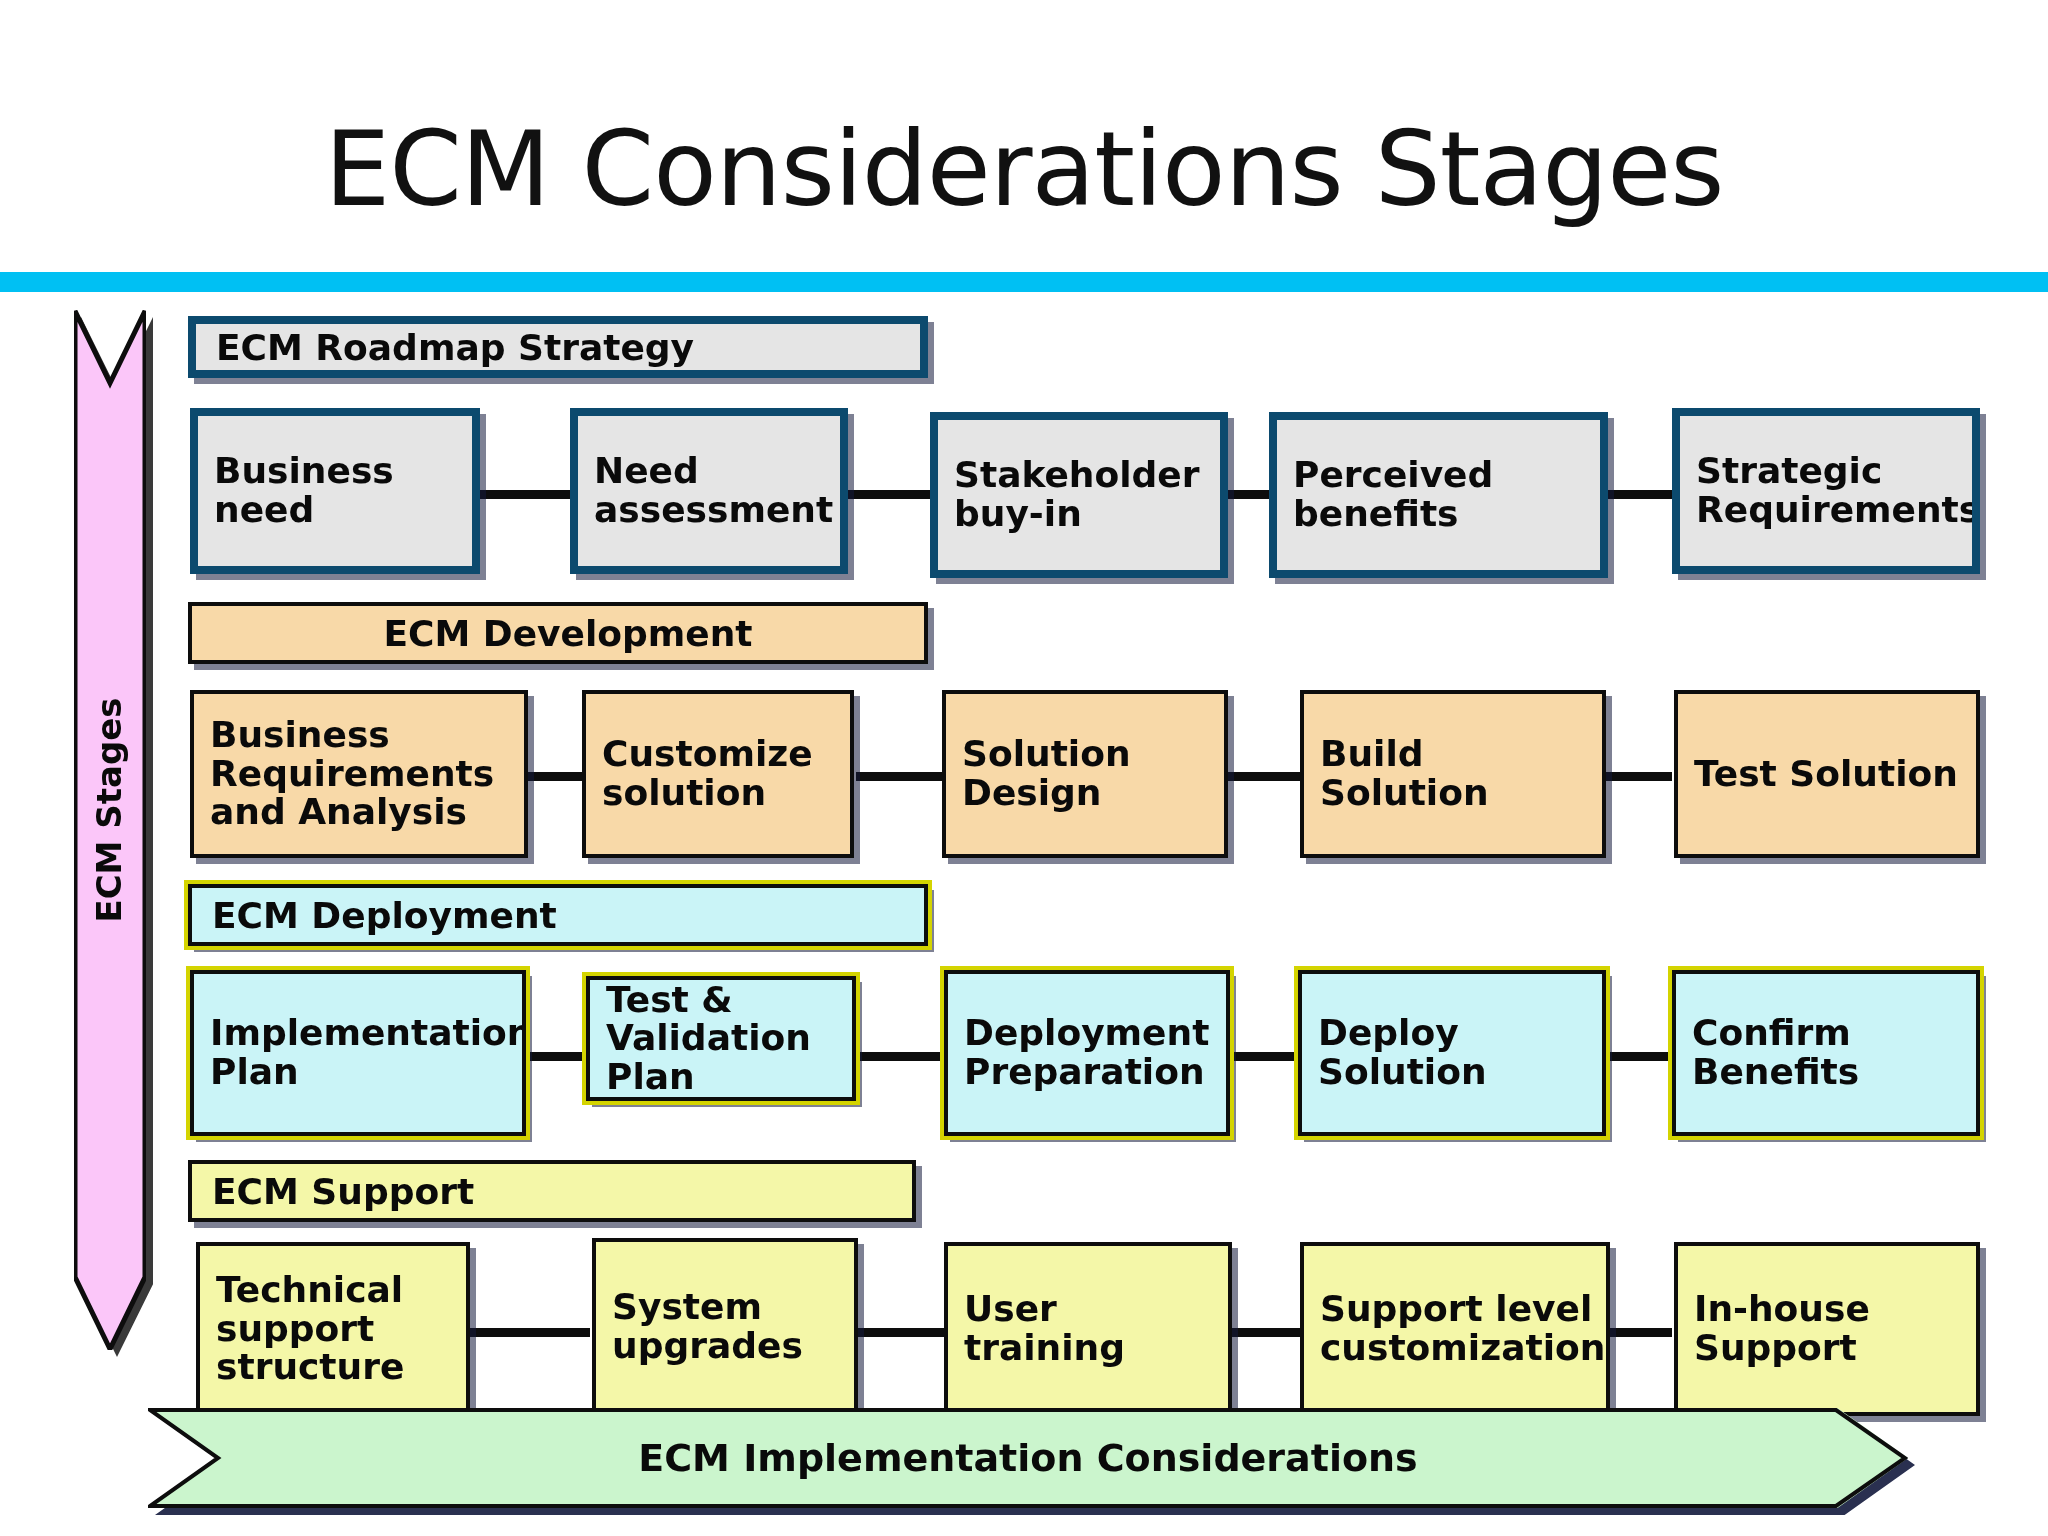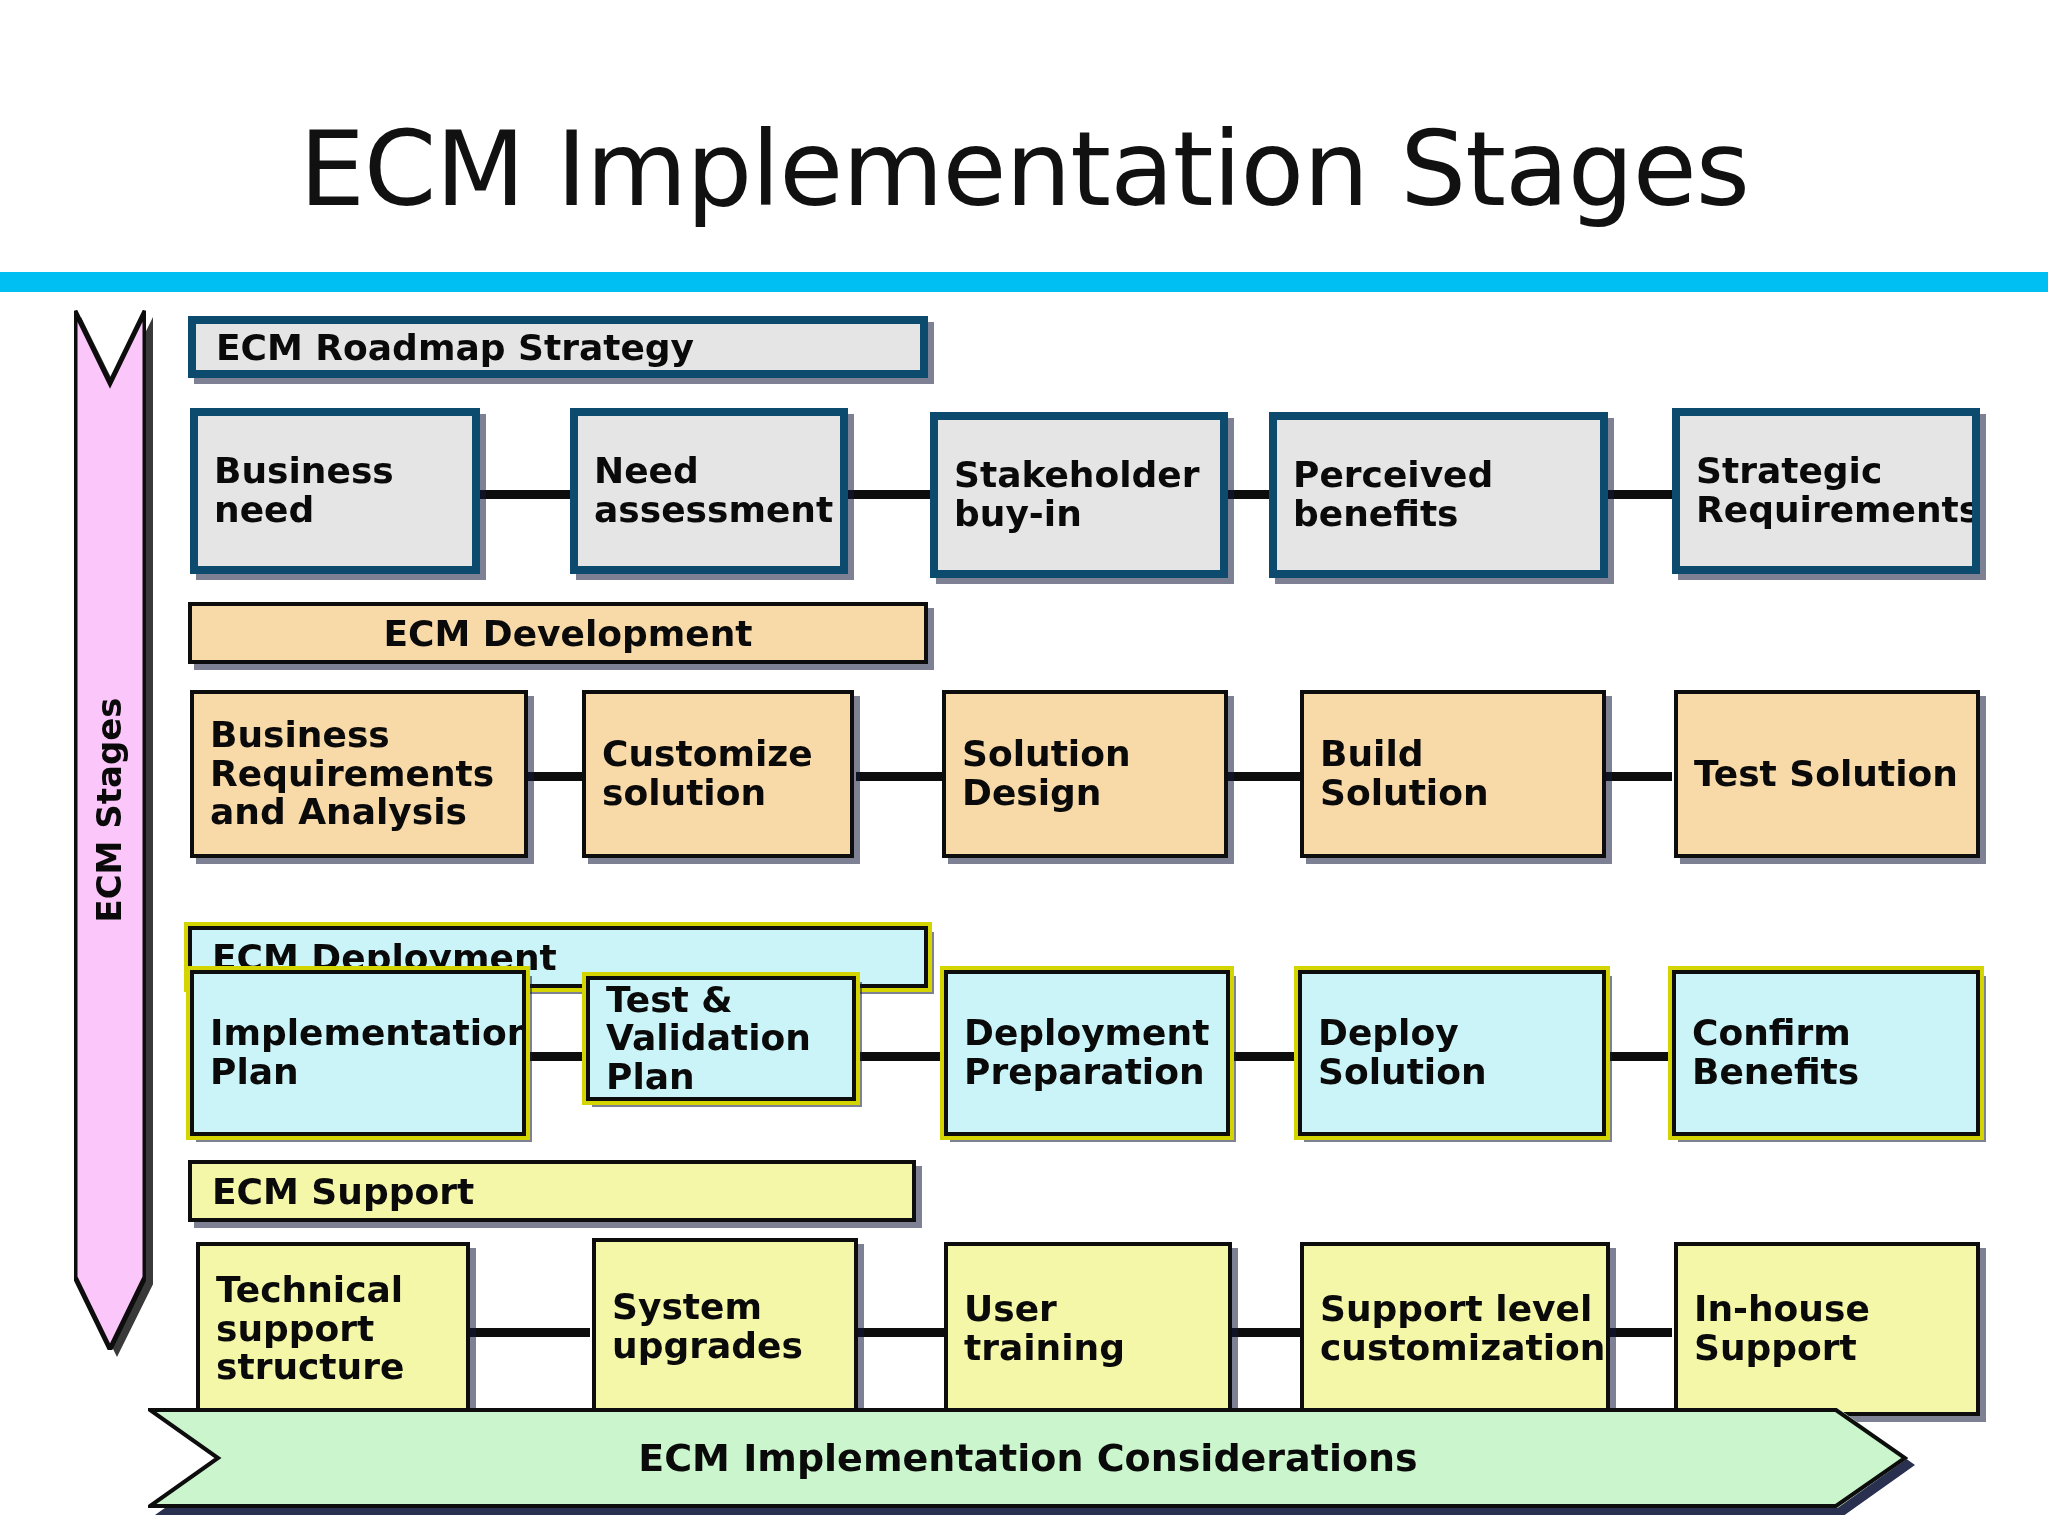--- a/index.html
+++ b/index.html
@@ -115,21 +115,21 @@
     overflow: hidden;
   }
   .step .lbl { display: block; }
 
   
   .v-green  { background: #e5e5e5; border: 8px solid #0c4a6e; }
   .v-orange { background: #F8D9A8; border: 4px solid #0d0d0d; }
   .v-cyan   { background: #CAF4F7; border: 4px solid #0d0d0d; outline: 4px solid #D4D400; outline-offset: 0px; }
   .v-yellow { background: #F4F7A8; border: 4px solid #0d0d0d; }
 
-  .band.v-cyan { outline: 4px solid #D4D400; margin-top: 42px; }
+  .band.v-cyan { outline: 4px solid #D4D400; }
 
   
   .connector {
     position: absolute;
     height: 9px;
     background: #0d0d0d;
   }
 
   
   #bottom-banner {
@@ -162,21 +162,21 @@
     align-items: center;
     justify-content: center;
     font-size: 38px;
     font-weight: bold;
     color: #0a0a0a;
   }
 </style>
 </head>
 <body>
 
-<div id="slide-title">ECM Implementation Stages</div>
+<div id="slide-title">ECM Considerations Stages</div>
 
 <div id="divider-bar"></div>
 
 <div id="stages-arrow">
   <div class="shadow-poly"></div>
   <div class="main-poly"></div>
   <svg class="arrow-outline" viewBox="0 0 72 1040" preserveAspectRatio="none">
     <polygon points="1,1 36,73 71,1 71,967 36,1039 1,967" fill="none" stroke="#0d0d0d" stroke-width="5"></polygon>
   </svg>
   <div id="stages-label">ECM Stages</div>

